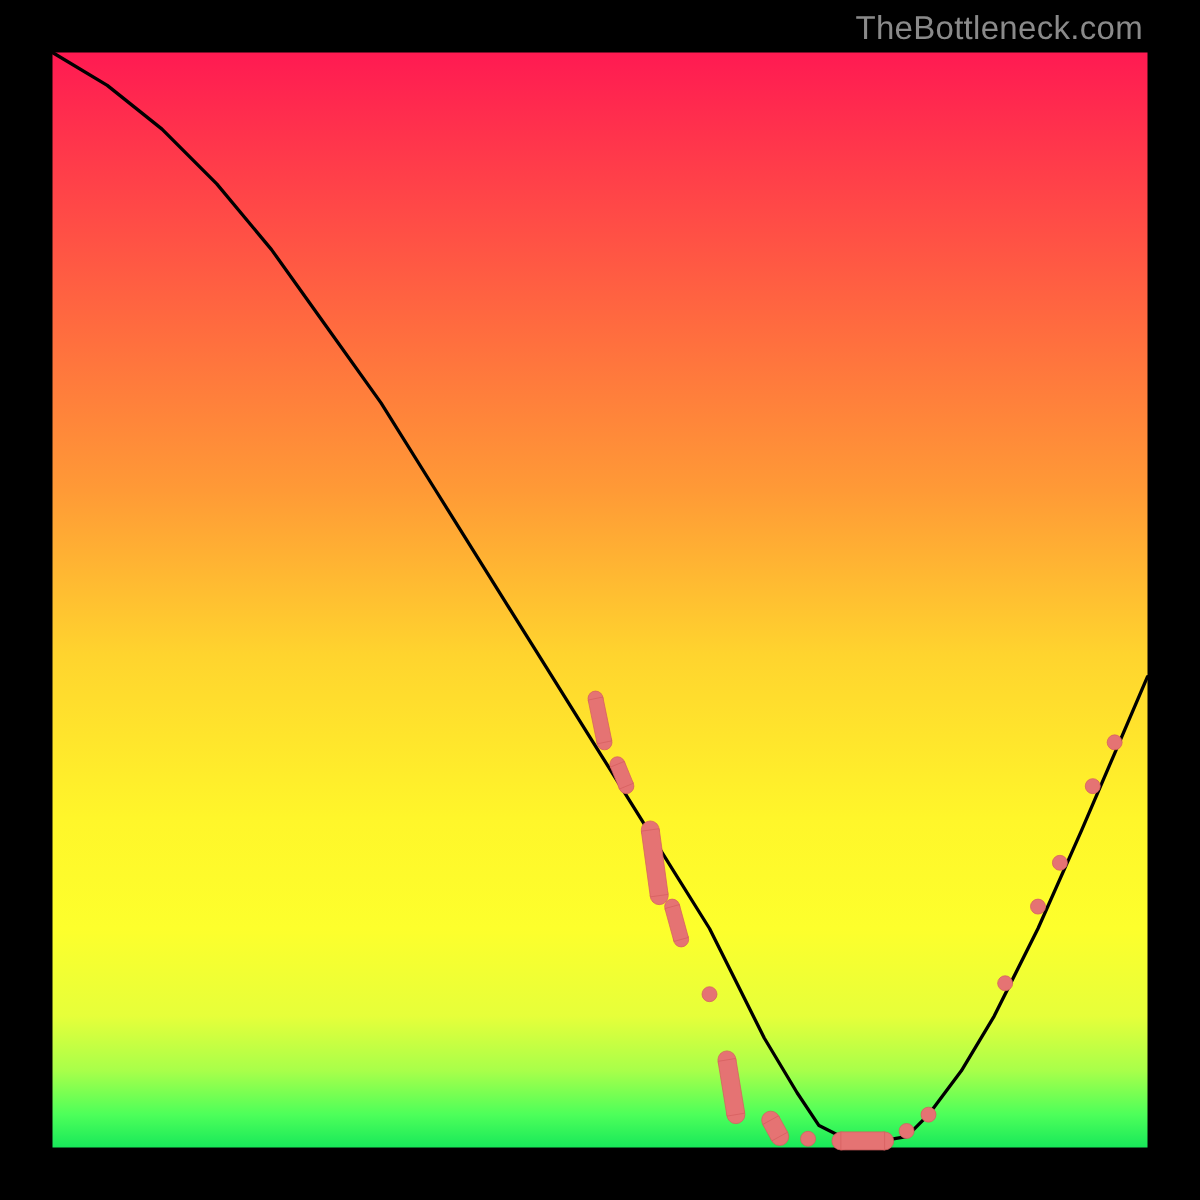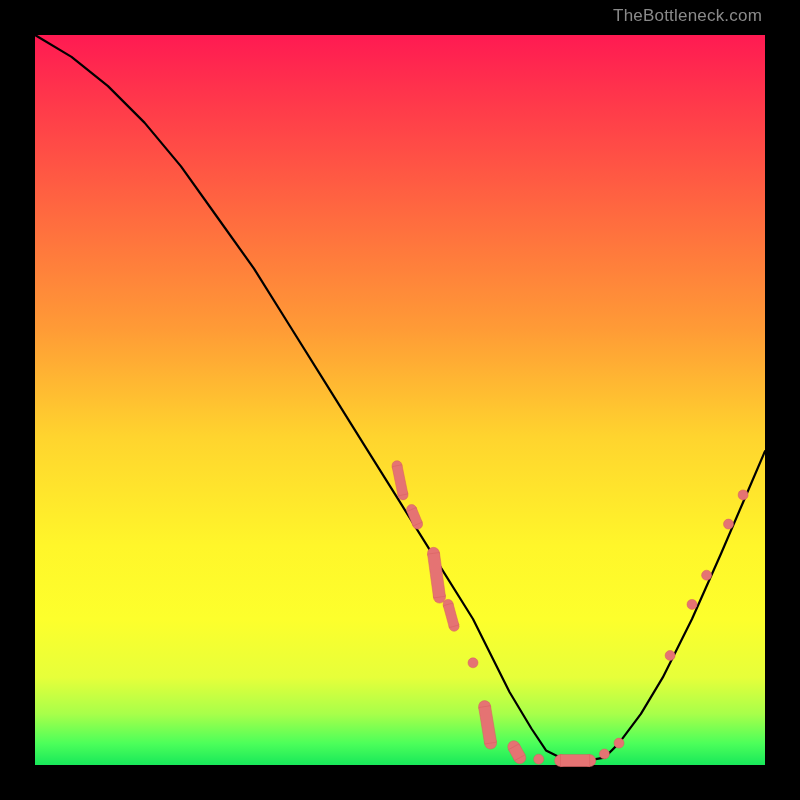--- a/index.html
+++ b/index.html
@@ -28,21 +28,21 @@
       #e6ff3a 88%,
       #a8ff4a 93%,
       #4dff5a 97%,
       #18e85a 100%);
   }
   .watermark {
     position: absolute;
     top: 6px;
     right: 38px;
     color: #8a8a8a;
-    font-size: 17px;
+    font-size: 22px;
     font-weight: 500;
     letter-spacing: 0.2px;
   }
   svg.overlay {
     position: absolute;
     left: 35px;
     top: 35px;
     width: 730px;
     height: 730px;
     overflow: visible;

